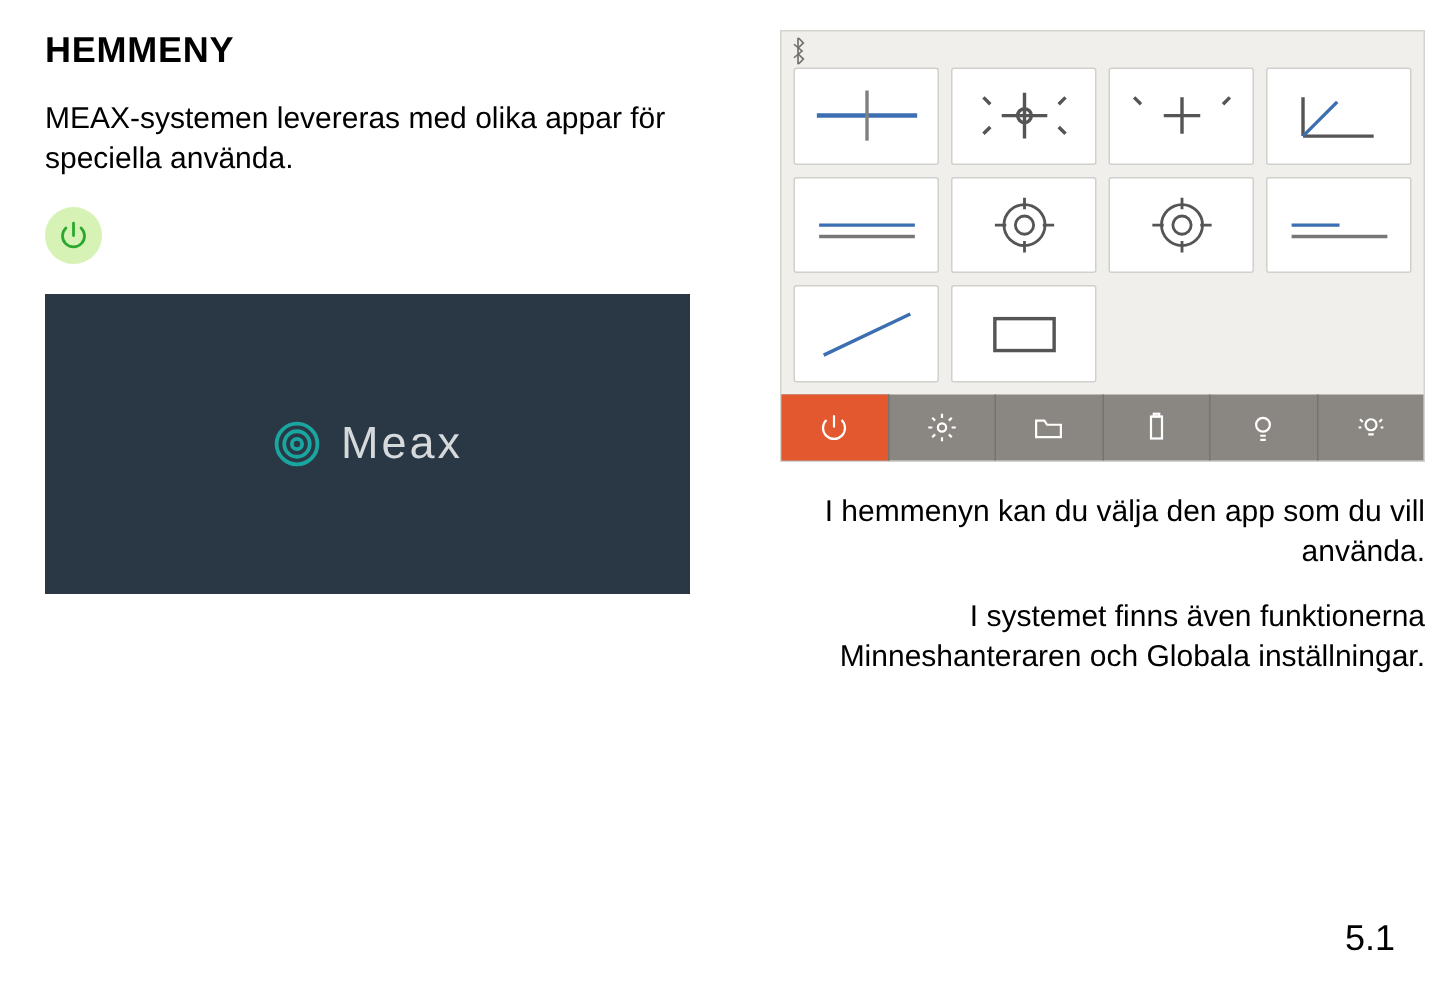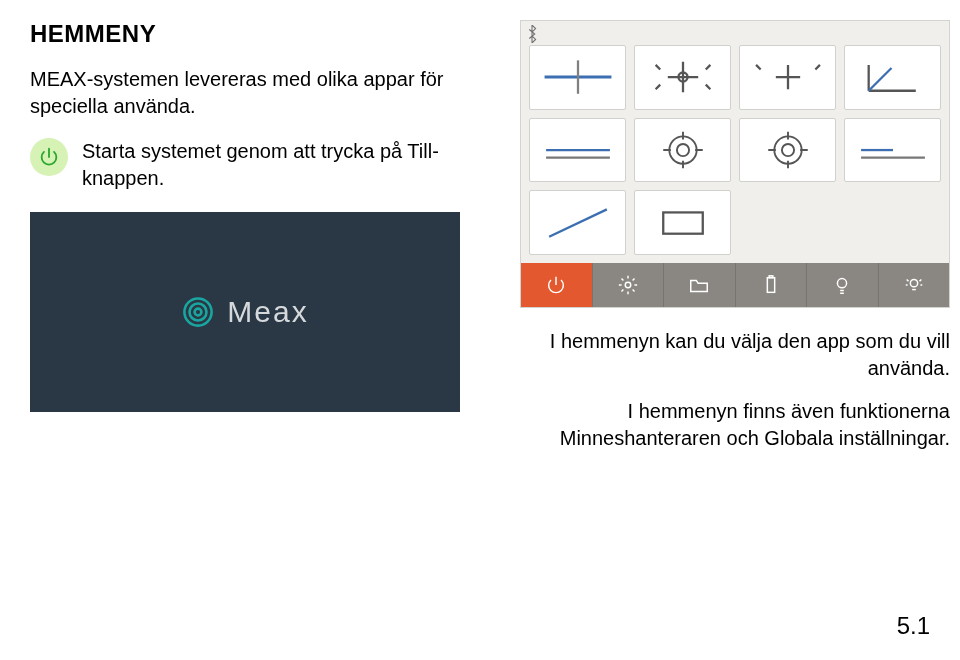--- a/index.html
+++ b/index.html
@@ -54,21 +54,20 @@
       <div class="heading">HEMMENY</div>
       <div class="para">MEAX-systemen levereras med olika appar för speciella använda.</div>
 
       <div class="power-row">
         <div class="power-icon">
           <svg viewBox="0 0 24 24" fill="none" stroke-width="2" stroke-linecap="round">
             <path d="M12 3v9"></path>
             <path d="M6.5 6.5a8 8 0 1 0 11 0"></path>
           </svg>
         </div>
-        <div class="power-text">Starta systemet genom att trycka på Till-knappen.</div>
       </div>
 
       <div class="splash">
         <svg class="splash-icon" viewBox="0 0 40 40">
           <circle cx="20" cy="20" r="16" fill="none" stroke="#1aa6a0" stroke-width="3"></circle>
           <circle cx="20" cy="20" r="10" fill="none" stroke="#1aa6a0" stroke-width="3"></circle>
           <circle cx="20" cy="20" r="4" fill="none" stroke="#1aa6a0" stroke-width="3"></circle>
         </svg>
         <div class="splash-text">Meax</div>
       </div>
@@ -185,19 +184,19 @@
                 <circle cx="12" cy="10" r="4"></circle>
                 <path d="M10 17h4"></path>
                 <path d="M4 6l2 2M20 6l-2 2M3 12h2M19 12h2"></path>
               </svg>
           </div>
         </div>
       </div>
 
       <div class="right-notes">
         <div class="para">I hemmenyn kan du välja den app som du vill använda.</div>
-        <div class="para">I hemmenyn finns även funktionerna Minneshanteraren och Globala inställningar.</div>
+        <div class="para">I systemet finns även funktionerna Minneshanteraren och Globala inställningar.</div>
       </div>
     </div>
   </div>
 
   <div class="page-num">5.1</div>
 </div>
 
 </body></html>

